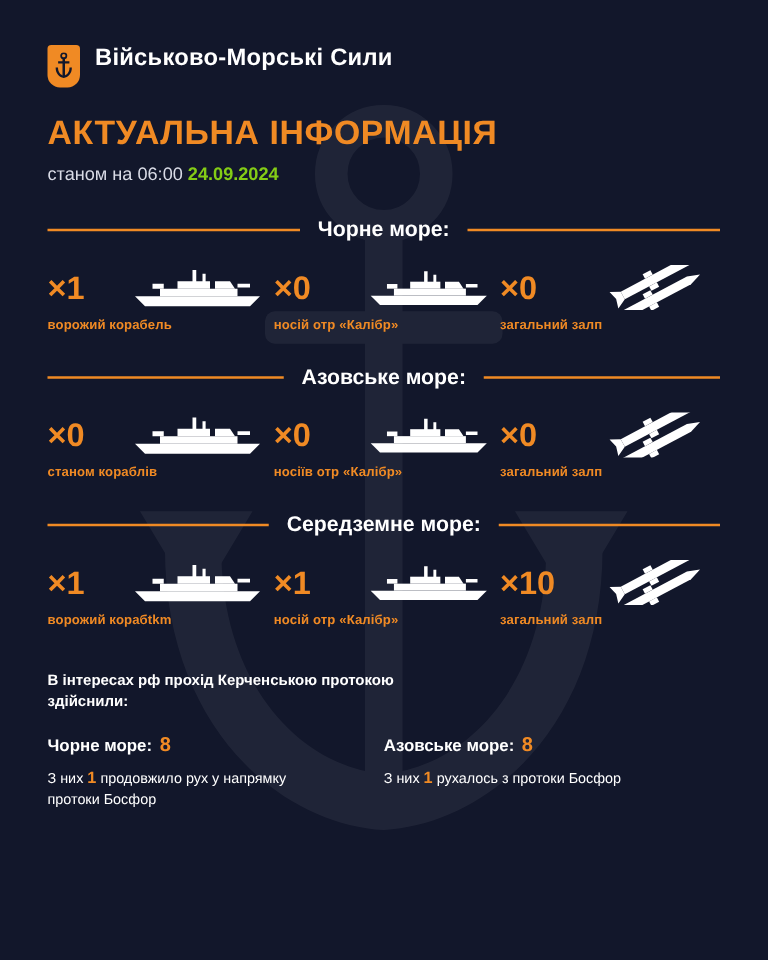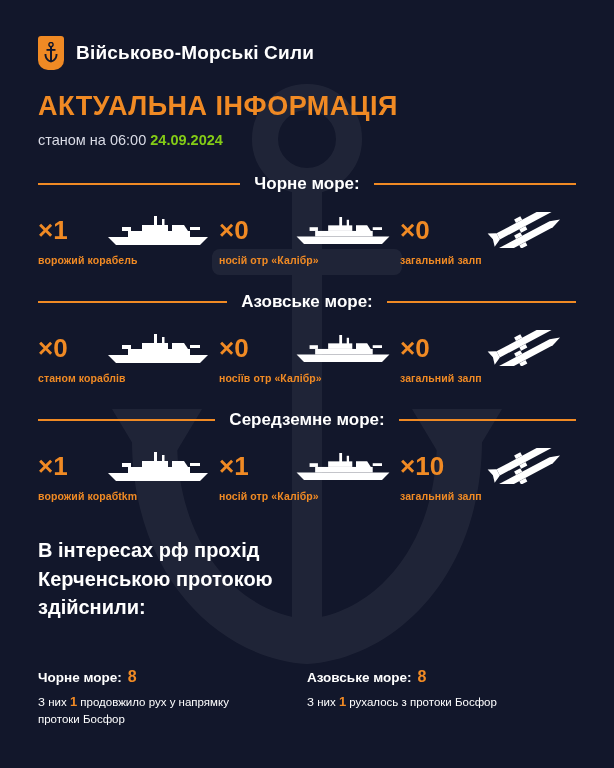--- a/index.html
+++ b/index.html
@@ -32,21 +32,20 @@
   }
   .page {
     position: relative;
     z-index: 2;
     padding: 0 38px;
     box-sizing: border-box;
   }
   
   .brand {
     display: flex;
-    align-items: center;
     gap: 12px;
     padding-top: 36px;
   }
   .brand-emblem {
     width: 26px;
     height: 34px;
     background: #f08a24;
     border-radius: 3px 3px 10px 10px;
     position: relative;
     flex: none;
@@ -137,34 +136,33 @@
     font-weight: bold;
     color: #f08a24;
     letter-spacing: 0.1px;
     text-align: right;
   }
   
   .footer {
     margin-top: 34px;
   }
   .footer-title {
-    font-size: 20px;
+    font-size: 12px;
     font-weight: bold;
     line-height: 1.42;
     color: #ffffff;
     max-width: 330px;
   }
   .footer-cols {
     display: flex;
     margin-top: 18px;
     gap: 0;
   }
   .footer-col {
     width: 50%;
-    margin-top: 28px;
   }
   .footer-col .head {
     font-size: 13.5px;
     font-weight: bold;
     color: #ffffff;
   }
   .footer-col .head .num {
     color: #f08a24;
     font-size: 16px;
     margin-left: 6px;

